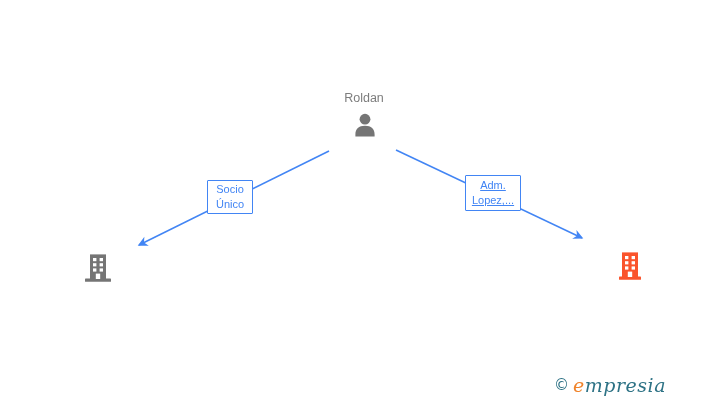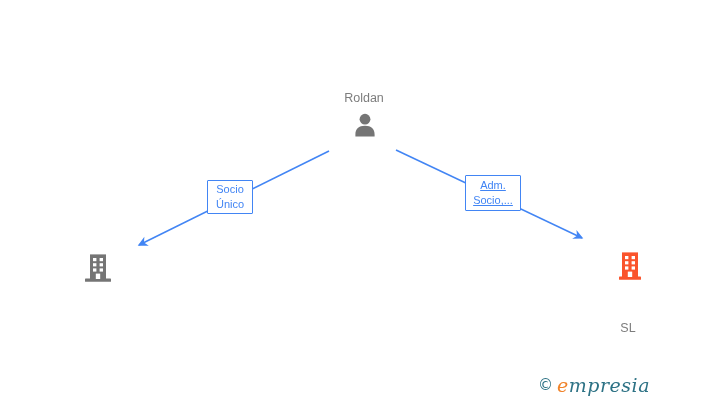--- a/index.html
+++ b/index.html
@@ -14,21 +14,21 @@
   .icon-abs{position:absolute;}
   .person-icon{left:350px;top:111px;}
   .company-left-icon{left:82px;top:252px;}
   .company-right-icon{left:614px;top:250px;}
   .label-box{position:absolute;background:#ffffff;border:1px solid #4285f4;
              border-radius:1px;color:#4285f4;font-size:11px;line-height:15px;
              text-align:center;display:flex;flex-direction:column;justify-content:center;
              box-sizing:border-box;}
   .box-left{left:207px;top:180px;width:46px;height:34px;}
   .box-right{left:465px;top:175px;width:56px;height:36px;text-decoration:underline;}
-  .logo{position:absolute;right:22px;bottom:4px;white-space:nowrap;}
+  .logo{position:absolute;right:6px;bottom:4px;white-space:nowrap;}
   .logo .copy{color:#2d7285;font-size:15px;font-family:"DejaVu Sans",sans-serif;
               vertical-align:2px;margin-right:4px;}
   .logo .brand{font-family:"DejaVu Serif",serif;font-style:italic;
                font-size:19px;color:#2d7285;letter-spacing:0.5px;}
   .logo .brand-init{color:#f0832a;}
 </style>
 </head>
 <body>
 
 <div class="canvas">
@@ -54,21 +54,21 @@
       </g>
     </svg>
   </div>
 
   <div class="label-box box-left">
     <div>Socio</div>
     <div>Único</div>
   </div>
   <div class="label-box box-right">
     <div>Adm.</div>
-    <div>Socio,...</div>
+    <div>Lopez,...</div>
   </div>
 
   <div class="icon-abs company-left-icon">
     <svg width="32" height="32" viewBox="0 0 32 32">
       <g fill="#757575">
         <rect x="3" y="26.6" width="26" height="3.2" rx="0.6"></rect>
         <rect x="8" y="2.4" width="16" height="24.6"></rect>
       </g>
       <g fill="#ffffff">
         <rect x="11" y="6" width="3.4" height="3.2"></rect>
@@ -95,20 +95,19 @@
         <rect x="17.6" y="6" width="3.4" height="3.2"></rect>
         <rect x="11" y="11.2" width="3.4" height="3.2"></rect>
         <rect x="17.6" y="11.2" width="3.4" height="3.2"></rect>
         <rect x="11" y="16.4" width="3.4" height="3.2"></rect>
         <rect x="17.6" y="16.4" width="3.4" height="3.2"></rect>
         <rect x="13.8" y="21.6" width="4.4" height="5.4"></rect>
       </g>
     </svg>
   </div>
   <div class="node-label company-right-label">
-    <div>SL</div>
   </div>
 
   <div class="logo">
     <span class="copy">©</span><span class="brand"><span class="brand-init">e</span><span>mpresia</span></span>
   </div>
 
 </div>
 
 </body></html>

